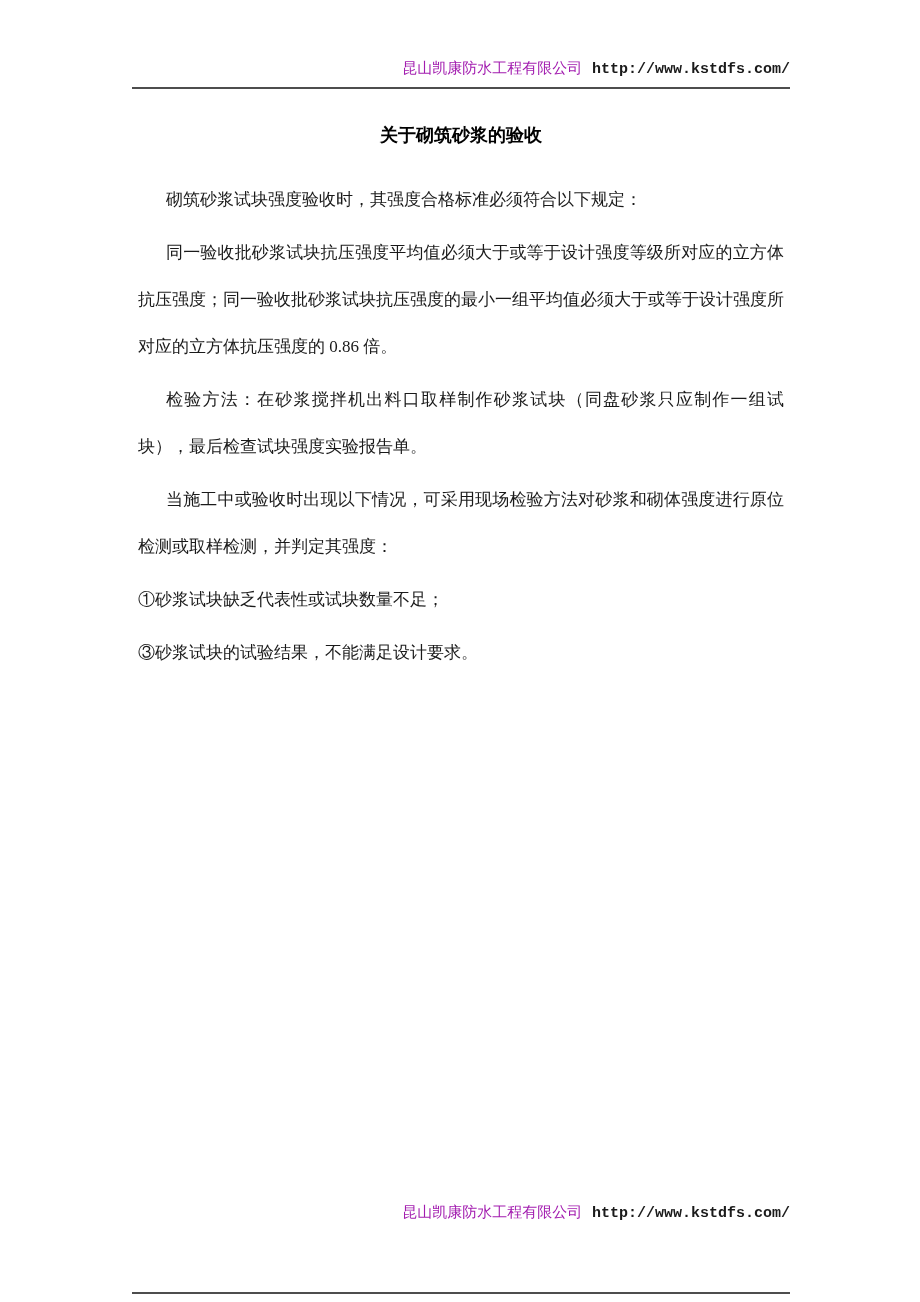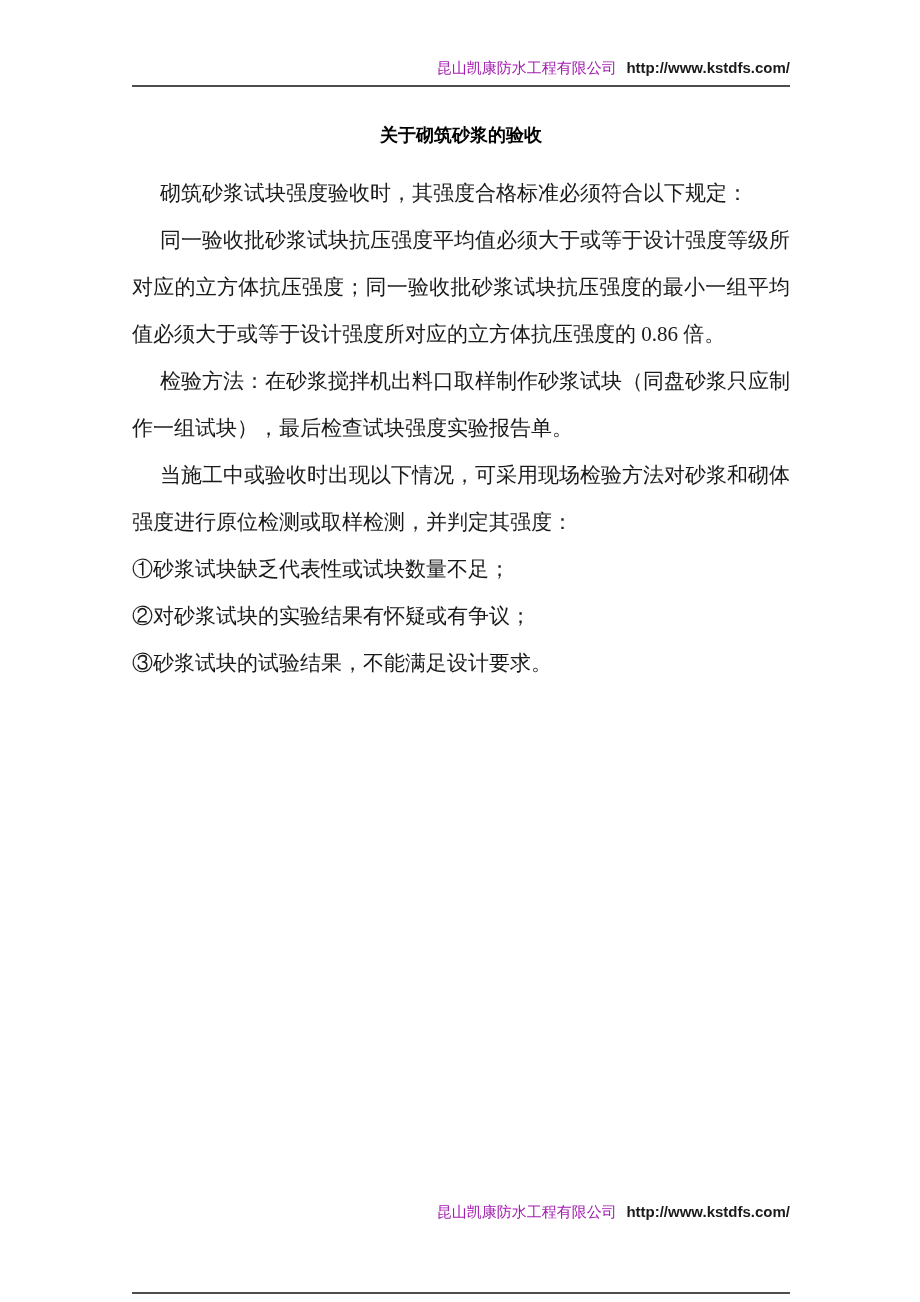--- a/index.html
+++ b/index.html
@@ -29,21 +29,21 @@
     border-bottom: 2px solid #4d4d4d;
     white-space: nowrap;
   }
   .header .company,
   .footer .company {
     font-family: "Liberation Serif", "DejaVu Serif", serif;
     color: #a21caf;
   }
   .header .url,
   .footer .url {
-    font-family: Liberation Sans, sans-serif;
+    font-family: Liberation Mono, monospace;
     font-weight: bold;
     color: #1a1a1a;
     margin-left: 6px;
     margin-top: 46px;
   }
 
   
   .title {
     position: absolute;
     top: 114px;
@@ -57,22 +57,22 @@
   }
 
   
   .body {
     position: absolute;
     top: 170px;
     left: 132px;
     width: 658px;
   }
   .body p {
-    margin: 0;
-    font-size: 21px;
+    margin: 6px;
+    font-size: 17px;
     line-height: 47px;
     text-align: justify;
     text-justify: inter-character;
     color: #1a1a1a;
   }
   .body p.indent { text-indent: 28px; }
 
   
   .footer {
     position: absolute;
@@ -104,21 +104,20 @@
   </div>
 
   <div class="title">关于砌筑砂浆的验收</div>
 
   <div class="body">
     <p class="indent">砌筑砂浆试块强度验收时，其强度合格标准必须符合以下规定：</p>
     <p class="indent">同一验收批砂浆试块抗压强度平均值必须大于或等于设计强度等级所对应的立方体抗压强度；同一验收批砂浆试块抗压强度的最小一组平均值必须大于或等于设计强度所对应的立方体抗压强度的 0.86 倍。</p>
     <p class="indent">检验方法：在砂浆搅拌机出料口取样制作砂浆试块（同盘砂浆只应制作一组试块），最后检查试块强度实验报告单。</p>
     <p class="indent">当施工中或验收时出现以下情况，可采用现场检验方法对砂浆和砌体强度进行原位检测或取样检测，并判定其强度：</p>
     <p>①砂浆试块缺乏代表性或试块数量不足；</p>
-    <p>②对砂浆试块的实验结果有怀疑或有争议；</p>
     <p>③砂浆试块的试验结果，不能满足设计要求。</p>
   </div>
 
   <div class="footer">
     <span class="company">昆山凯康防水工程有限公司</span>
     <span class="url">http://www.kstdfs.com/</span>
   </div>
 
   <div class="footer-rule"></div>
 

